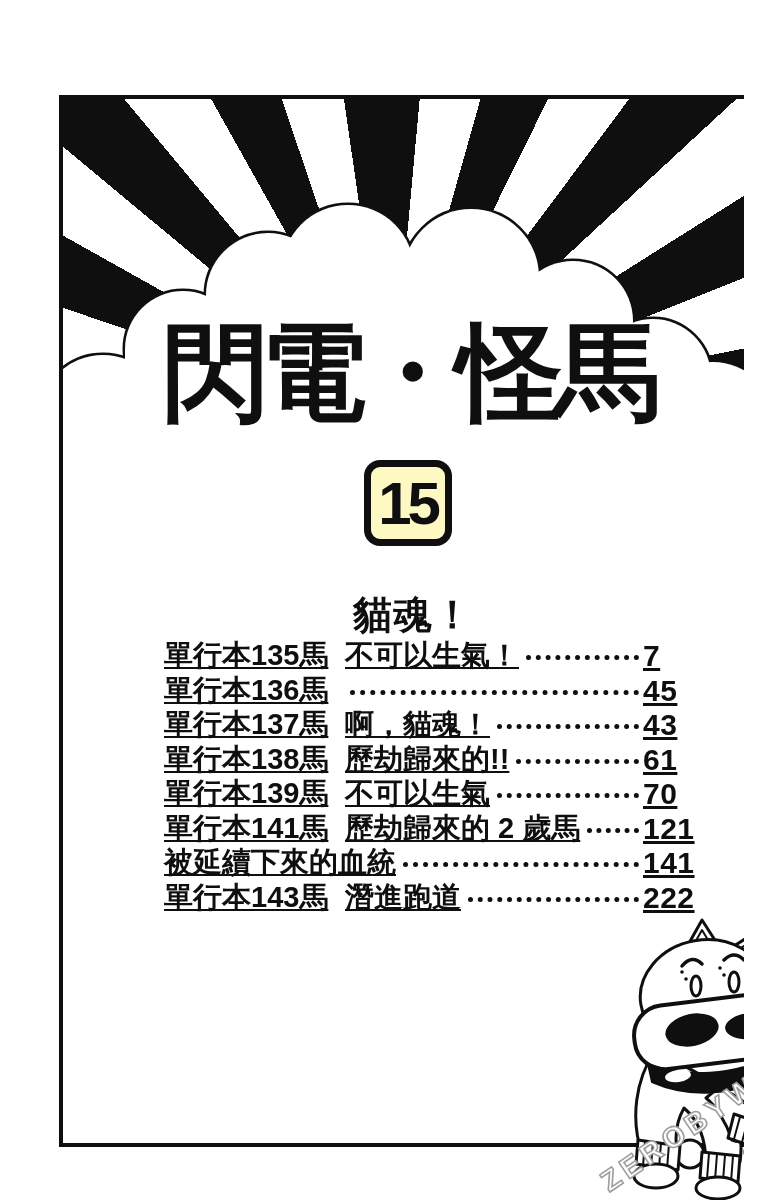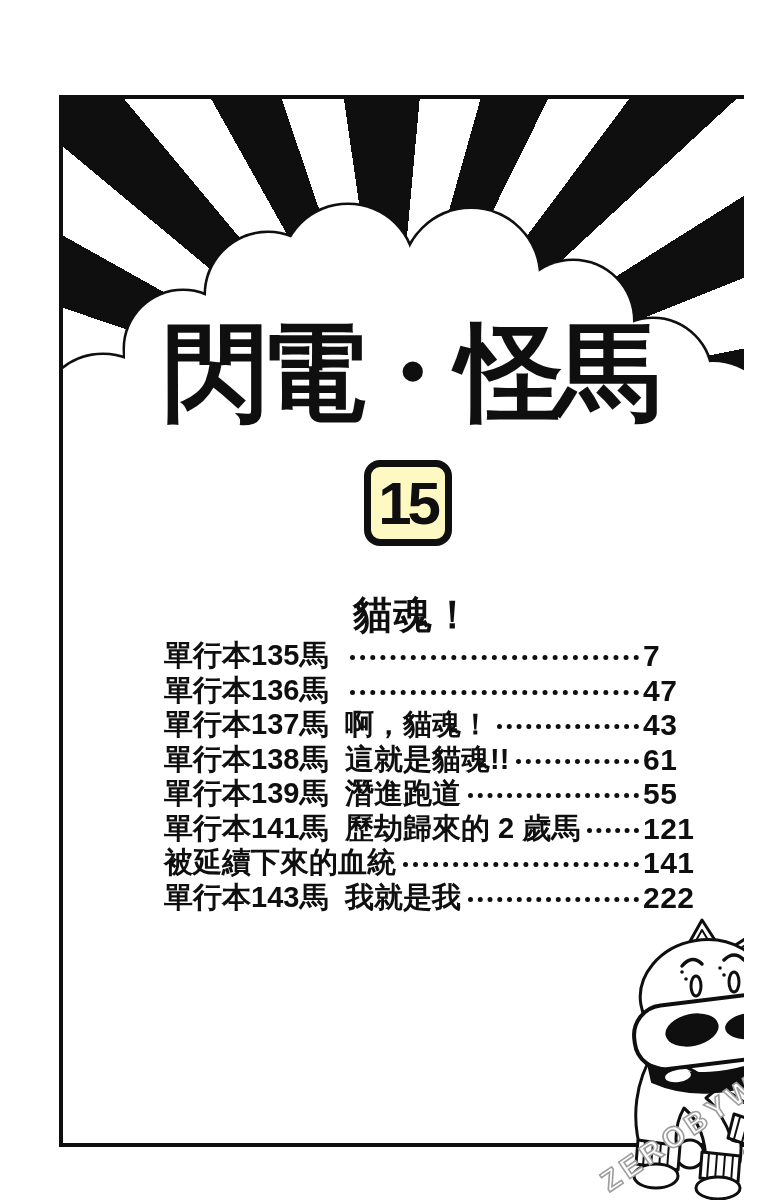--- a/index.html
+++ b/index.html
@@ -22,21 +22,21 @@
   .vol-box { position:absolute; top:361px; left:50%; transform:translateX(-50%);
              width:74px; height:72px; background:#fef9c3; border:7px solid #0f0f0f; border-radius:16px;
              display:flex; align-items:center; justify-content:center; z-index:2; }
   .vol-box span { font-size:60px; font-weight:900; letter-spacing:-4px; }
 
   .subtitle { position:absolute; top:461px; left:11px; right:0; text-align:center;
               font-size:39px; font-weight:900; letter-spacing:1px;margin-top:28px; }
 
   
   .toc { position:absolute; top:540px; left:101px; width:539px; font-weight:700; }
-  .toc-row { display:flex; align-items:center; height:34.5px; font-size:29px; white-space:nowrap; }
+  .toc-row { display:flex; align-items:center; height:34.5px; font-size:29px; white-space:nowrap;text-decoration:underline; }
   .chap { flex:none; width:181px; }
   .ttl  { flex:none; padding-right:2px; }
   .leader { flex:1 1 auto; position:relative; min-width:14px; align-self:stretch; }
   .leader::after { content:""; position:absolute; left:5px; right:4px; top:50%; margin-top:-1px;
                    border-top:5px dotted #0f0f0f; }
   .pg { flex:none; width:60px; font-size:30px; letter-spacing:0.5px; }
 
   
   .mascot { position:absolute; left:598px; top:908px; z-index:3; }
   .watermark { position:absolute; left:604px; top:1168px; transform:rotate(-34deg); transform-origin:0 50%;
@@ -91,60 +91,61 @@
 
     <div class="vol-box">
       <span>15</span>
     </div>
 
     <div class="subtitle">貓魂！</div>
 
     <div class="toc">
       <div class="toc-row">
         <span class="chap">單行本135馬</span>
+        <span class="ttl">不可以生氣！</span>
         <span class="leader"></span>
         <span class="pg">7</span>
       </div>
       <div class="toc-row">
         <span class="chap">單行本136馬</span>
         <span class="leader"></span>
-        <span class="pg">47</span>
+        <span class="pg">45</span>
       </div>
       <div class="toc-row">
         <span class="chap">單行本137馬</span>
         <span class="ttl">啊，貓魂！</span>
         <span class="leader"></span>
         <span class="pg">43</span>
       </div>
       <div class="toc-row">
         <span class="chap">單行本138馬</span>
-        <span class="ttl">這就是貓魂!!</span>
+        <span class="ttl">歷劫歸來的!!</span>
         <span class="leader"></span>
         <span class="pg">61</span>
       </div>
       <div class="toc-row">
         <span class="chap">單行本139馬</span>
-        <span class="ttl">潛進跑道</span>
-        <span class="leader"></span>
-        <span class="pg">55</span>
+        <span class="ttl">不可以生氣</span>
+        <span class="leader"></span>
+        <span class="pg">70</span>
       </div>
       <div class="toc-row">
         <span class="chap">單行本141馬</span>
         <span class="ttl">歷劫歸來的 2 歲馬</span>
         <span class="leader"></span>
         <span class="pg">121</span>
       </div>
       <div class="toc-row">
         <span class="ttl">被延續下來的血統</span>
         <span class="leader"></span>
         <span class="pg">141</span>
       </div>
       <div class="toc-row">
         <span class="chap">單行本143馬</span>
-        <span class="ttl">我就是我</span>
+        <span class="ttl">潛進跑道</span>
         <span class="leader"></span>
         <span class="pg">222</span>
       </div>
     </div>
   </div>
 
   <svg class="mascot" width="186" height="292" viewBox="0 0 186 292">
     <g stroke="#0f0f0f" stroke-width="3" fill="#ffffff" stroke-linejoin="round" stroke-linecap="round">
 
       <g>

